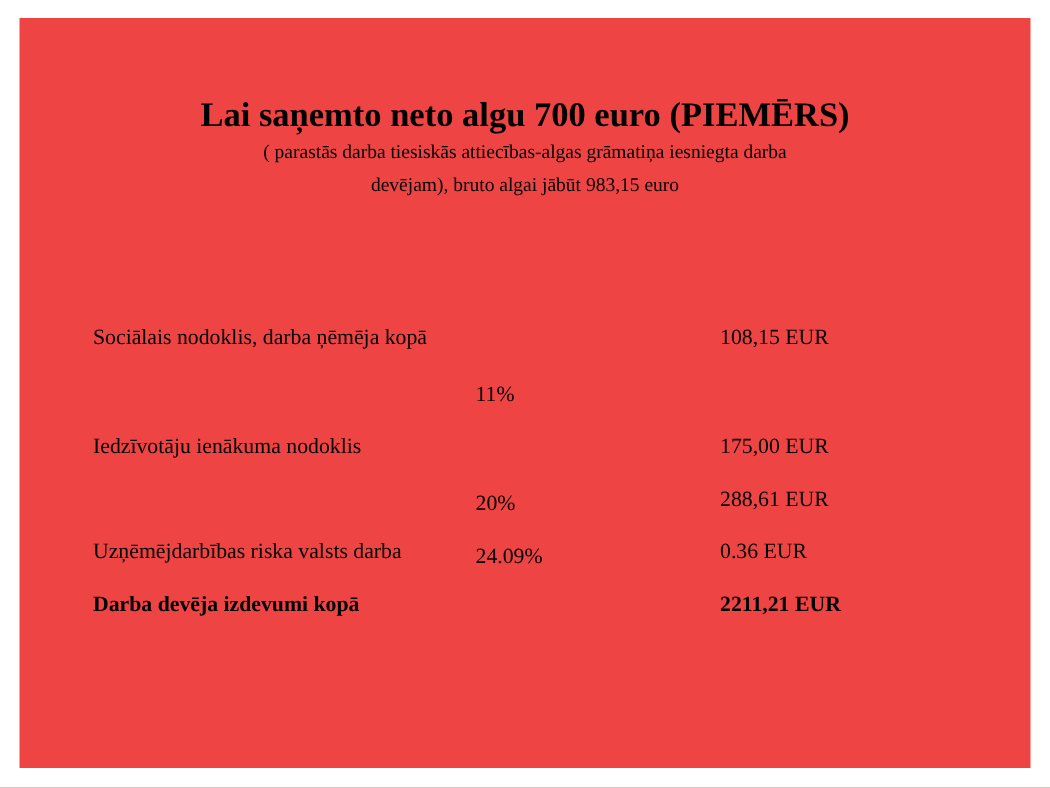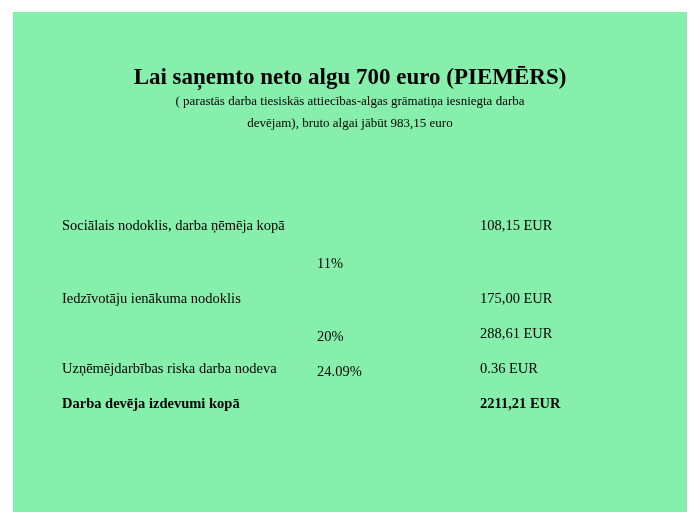--- a/index.html
+++ b/index.html
@@ -83,21 +83,21 @@
   .row-1 { top: 204px; }
   .row-2 { top: 277px; }
   .row-3 { top: 312px; }
   .row-4 { top: 347px; }
   .row-5 { top: 382px; }
 </style>
 </head>
 <body>
 
 <div class="page" style="background: rgb(255, 255, 255);">
-  <div class="slide" style="background: #86efac; color: rgb(0, 0, 0);">
+  <div class="slide" style="background: #ef4444; color: rgb(0, 0, 0);">
 
     <div class="title-block">
       <h1 class="title">Lai saņemto neto algu 700 euro (PIEMĒRS)</h1>
       <div class="subtitle">
         <div>( parastās darba tiesiskās attiecības-algas grāmatiņa iesniegta darba</div>
         <div>devējam), bruto algai jābūt 983,15 euro</div>
       </div>
     </div>
 
     <div class="tax-table">
@@ -113,21 +113,21 @@
         <span class="rate">20%</span>
         <span class="amount">175,00 EUR</span>
       </div>
 
       <div class="row row-3">
         <span class="rate">24.09%</span>
         <span class="amount">288,61 EUR</span>
       </div>
 
       <div class="row row-4">
-        <span class="label">Uzņēmējdarbības riska darba nodeva</span>
+        <span class="label">Uzņēmējdarbības riska valsts darba</span>
         <span class="rate"></span>
         <span class="amount">0.36 EUR</span>
       </div>
 
       <div class="row row-5 total">
         <span class="label">Darba devēja izdevumi kopā</span>
         <span class="rate"></span>
         <span class="amount">2211,21 EUR</span>
       </div>
 

